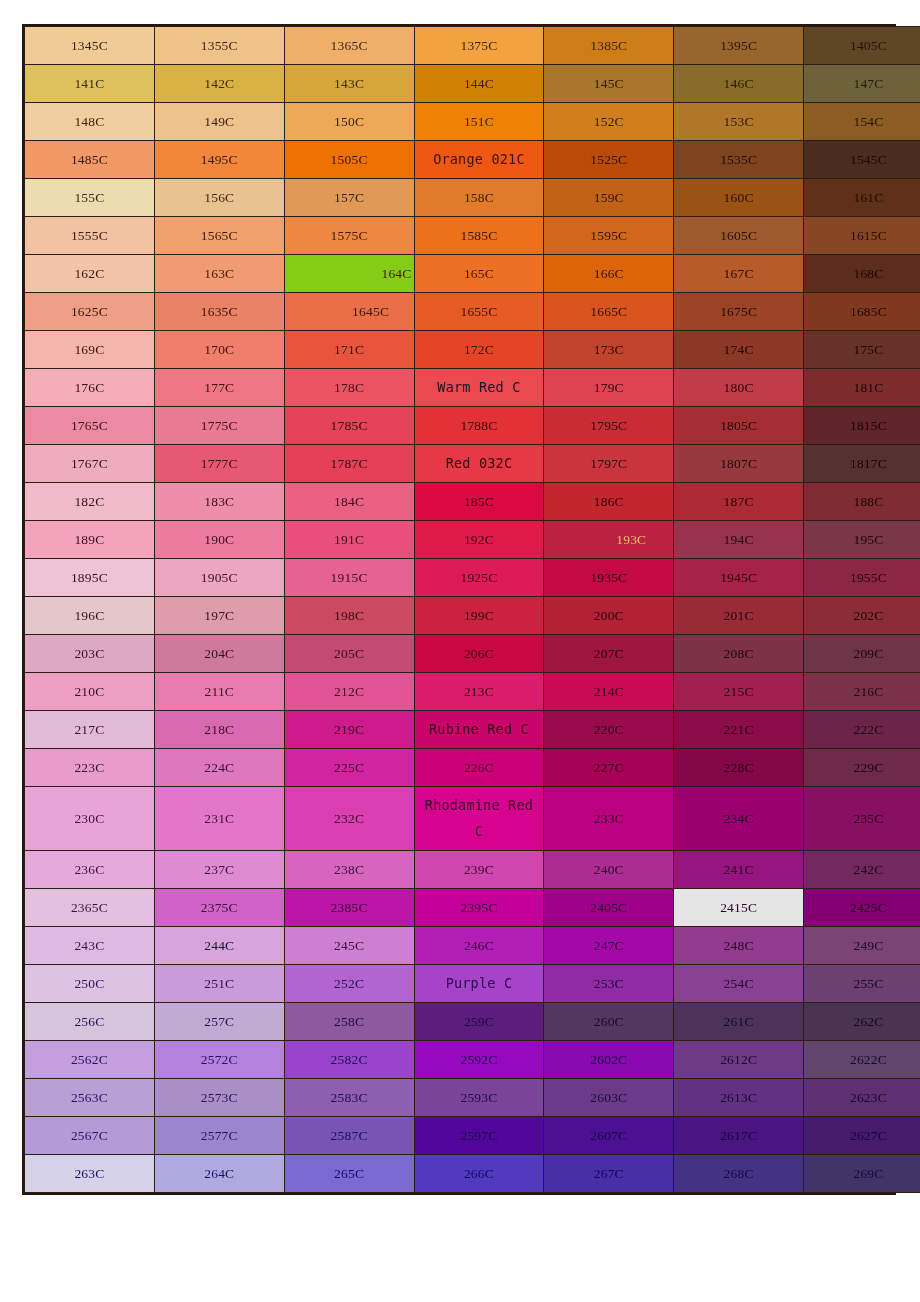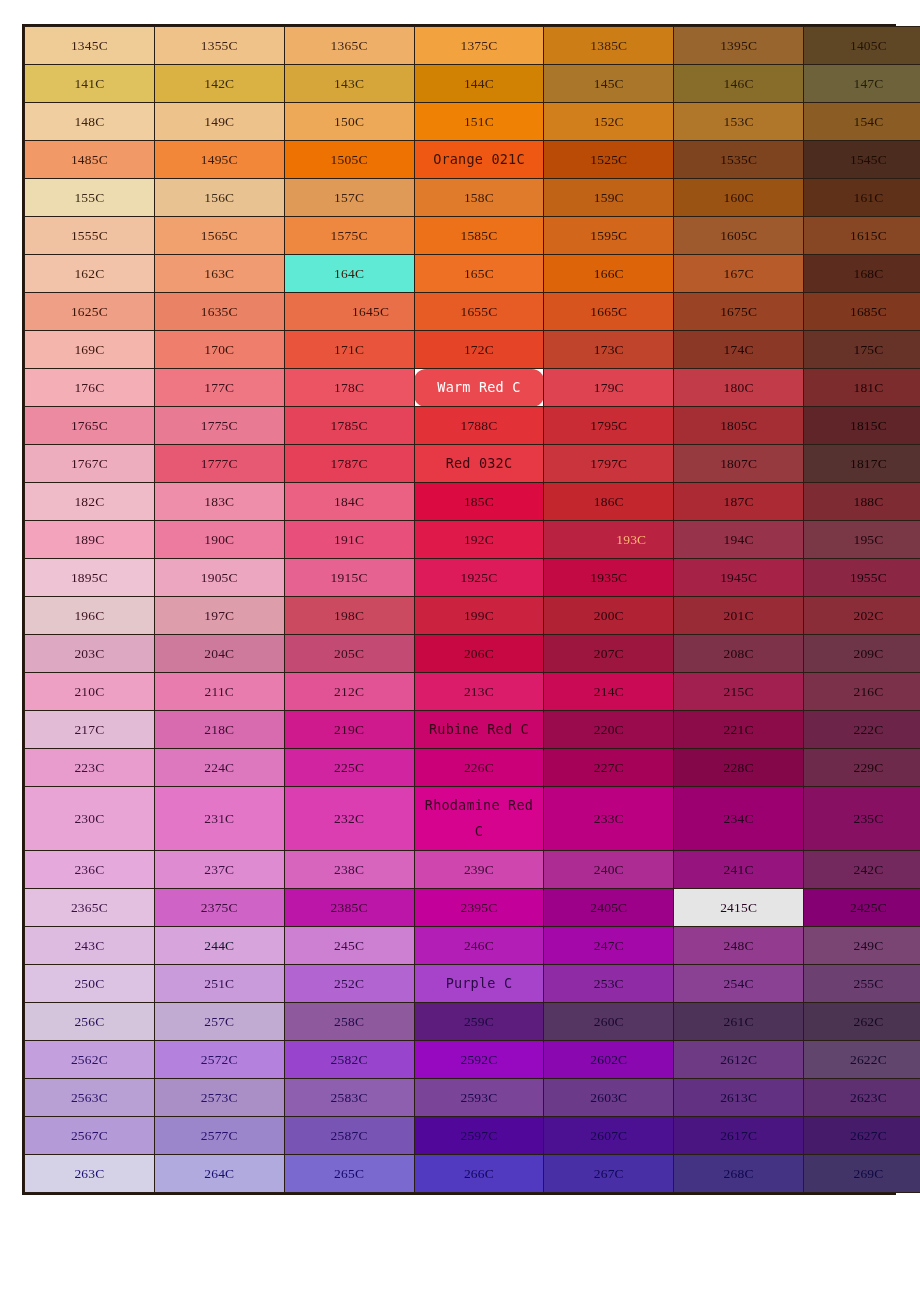--- a/index.html
+++ b/index.html
@@ -110,21 +110,21 @@
           <td style="background: rgb(240, 161, 110); color: rgb(58, 26, 12);">1565C</td>
           <td style="background: rgb(238, 136, 64); color: rgb(58, 26, 12);">1575C</td>
           <td style="background: rgb(236, 113, 25); color: rgb(58, 22, 6);">1585C</td>
           <td style="background: rgb(210, 102, 27); color: rgb(46, 18, 4);">1595C</td>
           <td style="background: rgb(158, 90, 45); color: rgb(41, 14, 2);">1605C</td>
           <td style="background: rgb(135, 71, 36); color: rgb(35, 10, 2);">1615C</td>
         </tr>
         <tr>
           <td style="background: rgb(242, 195, 168); color: rgb(58, 26, 12);">162C</td>
           <td style="background: rgb(240, 155, 113); color: rgb(58, 26, 12);">163C</td>
-          <td style="background: #5eead4; color: rgb(58, 26, 12);">164C</td>
+          <td style="background: #84cc16; color: rgb(58, 26, 12); text-align: right;">164C</td>
           <td style="background: rgb(238, 112, 36); color: rgb(58, 22, 6);">165C</td>
           <td style="background: rgb(221, 100, 9); color: rgb(46, 18, 4);">166C</td>
           <td style="background: rgb(183, 91, 43); color: rgb(41, 14, 2);">167C</td>
           <td style="background: rgb(92, 44, 30); color: rgb(30, 8, 2);">168C</td>
         </tr>
         <tr>
           <td style="background: rgb(238, 159, 133); color: rgb(58, 20, 8);">1625C</td>
           <td style="background: rgb(234, 130, 101); color: rgb(58, 20, 8);">1635C</td>
           <td style="background: rgb(233, 111, 73); color: rgb(58, 18, 6); padding-left: 45px;">1645C</td>
           <td style="background: rgb(231, 91, 37); color: rgb(58, 16, 4);">1655C</td>
@@ -138,21 +138,21 @@
           <td style="background: rgb(232, 85, 60); color: rgb(58, 16, 4);">171C</td>
           <td style="background: rgb(229, 68, 38); color: rgb(58, 14, 2);">172C</td>
           <td style="background: rgb(192, 67, 43); color: rgb(42, 8, 2);">173C</td>
           <td style="background: rgb(139, 56, 39); color: rgb(34, 6, 2);">174C</td>
           <td style="background: rgb(103, 50, 40); color: rgb(28, 4, 2);">175C</td>
         </tr>
         <tr>
           <td style="background: rgb(244, 174, 181); color: rgb(58, 16, 24);">176C</td>
           <td style="background: rgb(239, 118, 131); color: rgb(58, 16, 24);">177C</td>
           <td style="background: rgb(236, 84, 99); color: rgb(58, 14, 20);">178C</td>
-          <td class="name-label" style="background: rgb(234, 74, 79); color: #ffffff; border-radius: 12px;">Warm Red C</td>
+          <td class="name-label" style="background: rgb(234, 74, 79); color: #0f172a;">Warm Red C</td>
           <td style="background: rgb(221, 67, 80); color: rgb(46, 8, 16);">179C</td>
           <td style="background: rgb(193, 59, 72); color: rgb(40, 6, 12);">180C</td>
           <td style="background: rgb(124, 44, 44); color: rgb(28, 4, 6);">181C</td>
         </tr>
         <tr>
           <td style="background: rgb(235, 138, 160); color: rgb(58, 14, 28);">1765C</td>
           <td style="background: rgb(232, 123, 147); color: rgb(58, 14, 28);">1775C</td>
           <td style="background: rgb(229, 67, 89); color: rgb(58, 10, 20);">1785C</td>
           <td style="background: rgb(226, 49, 55); color: rgb(58, 8, 14);">1788C</td>
           <td style="background: rgb(201, 44, 53); color: rgb(44, 6, 10);">1795C</td>

